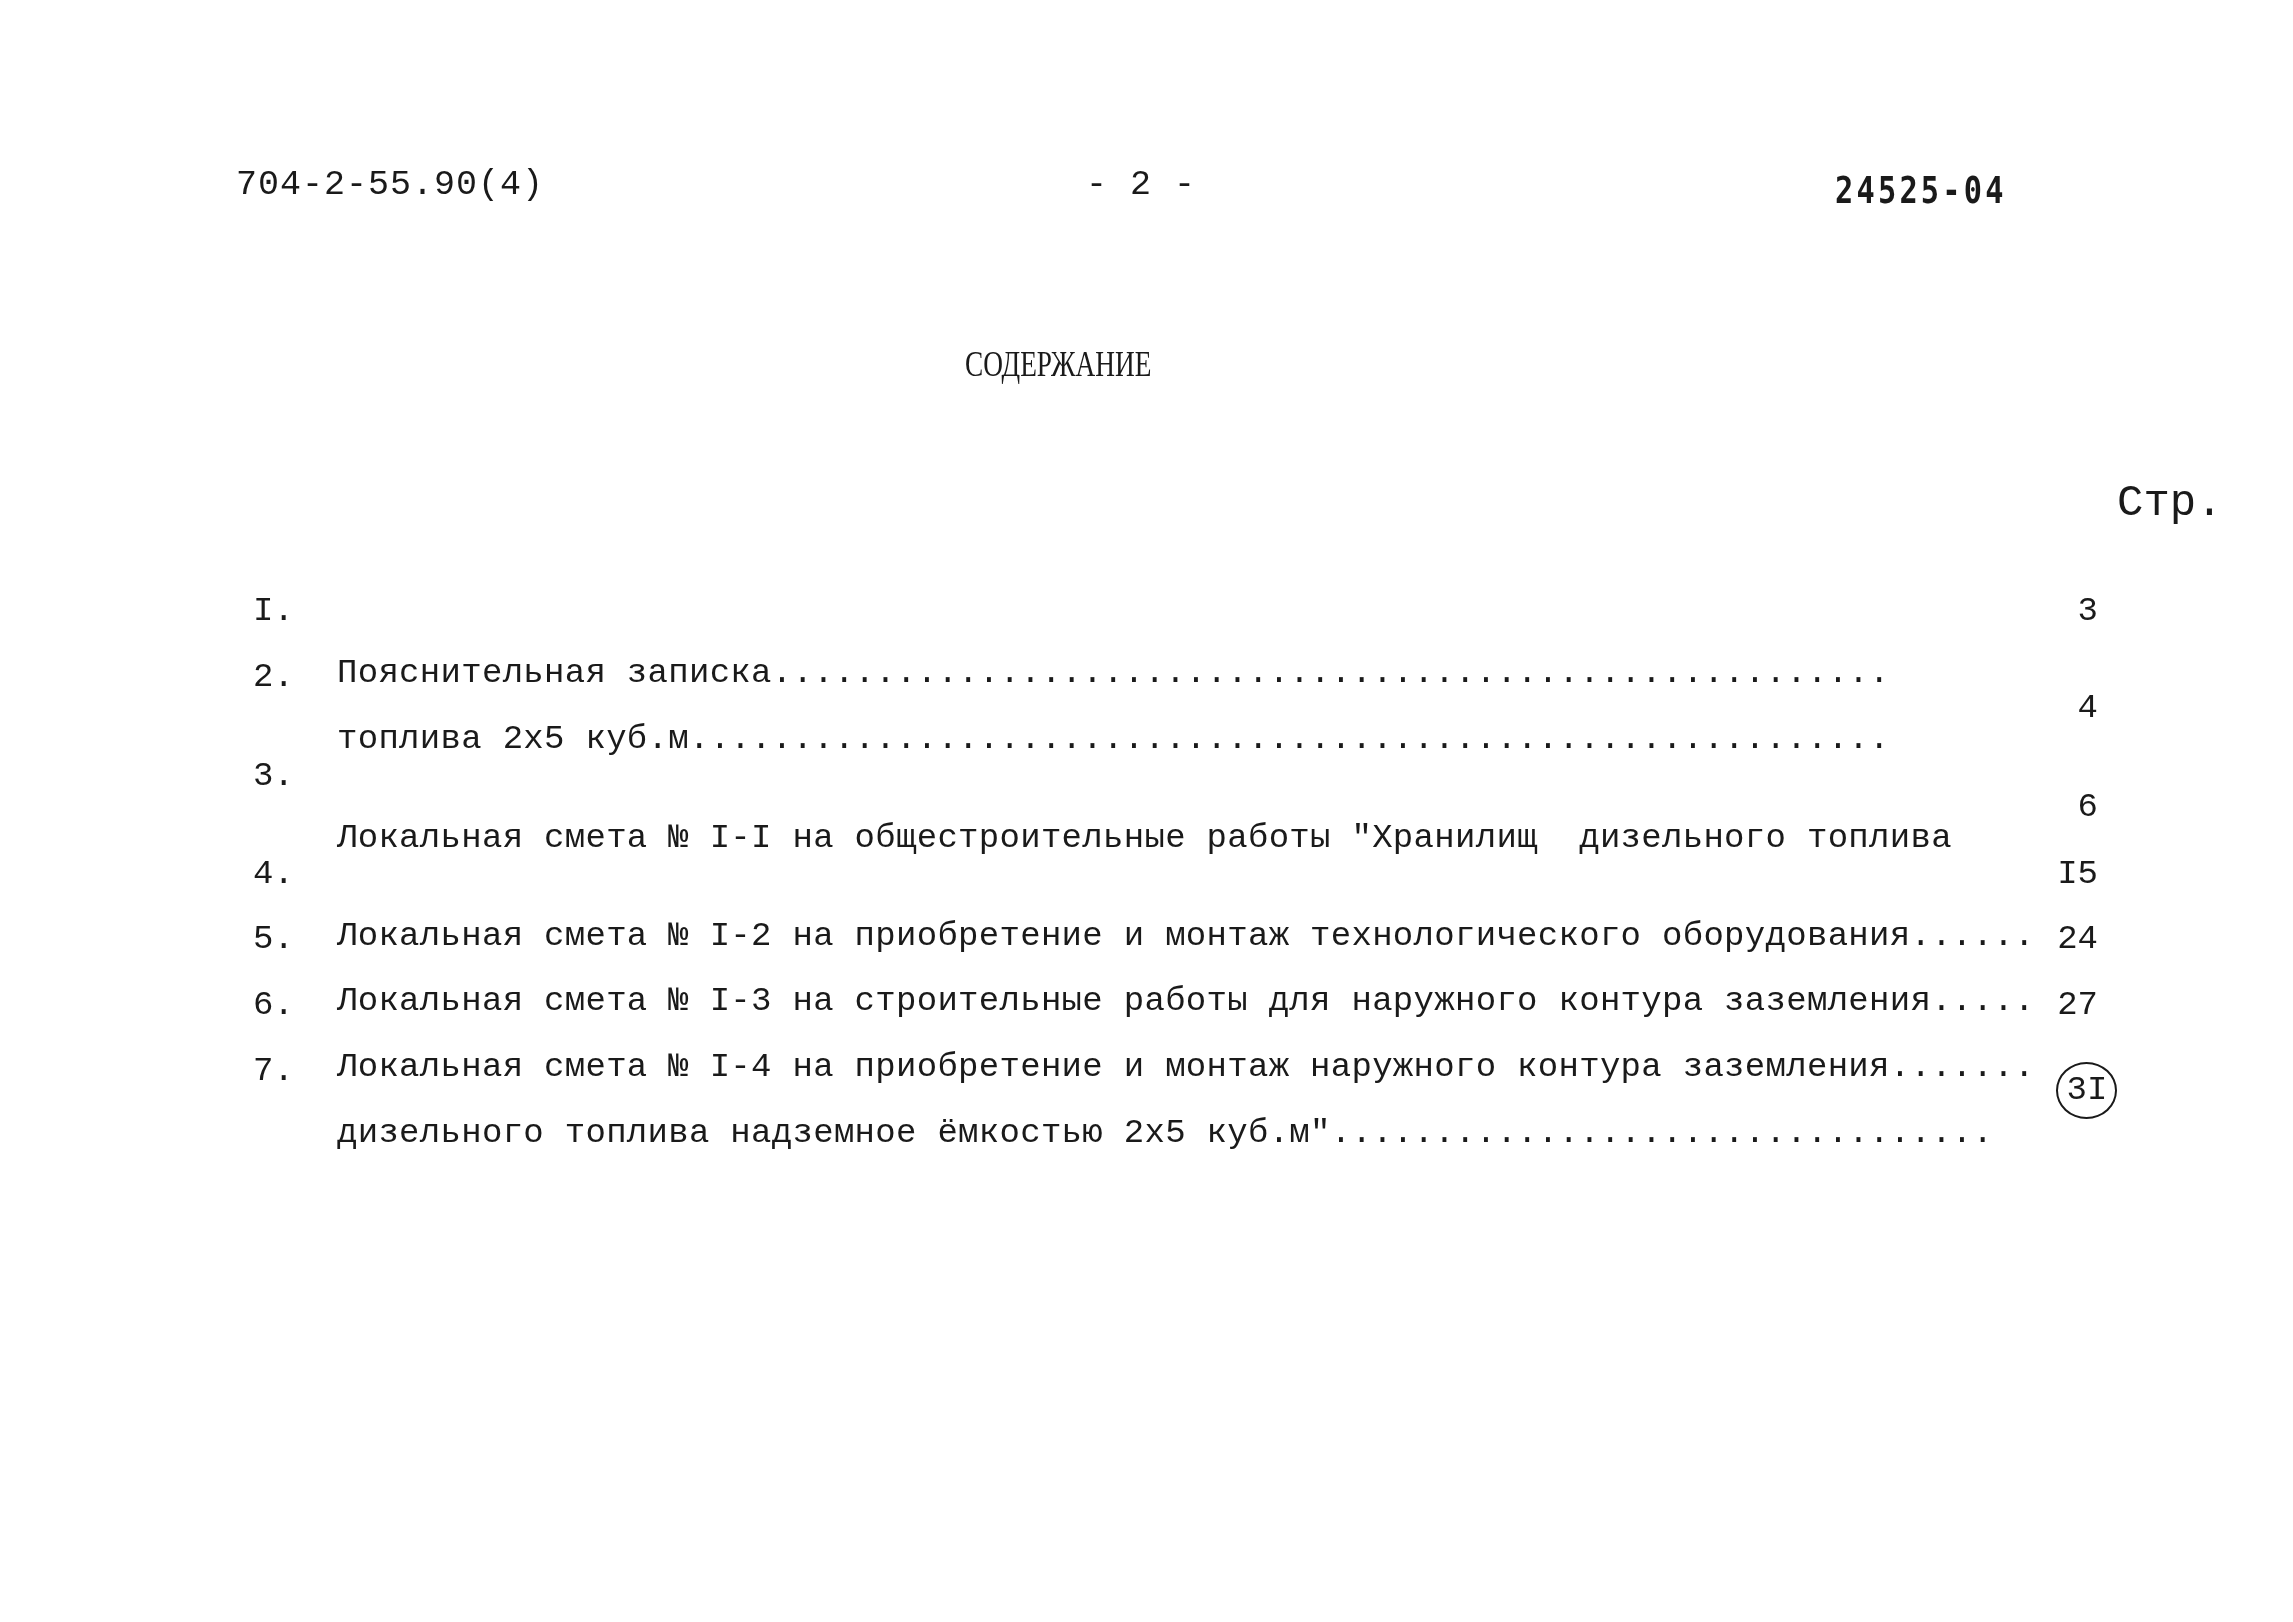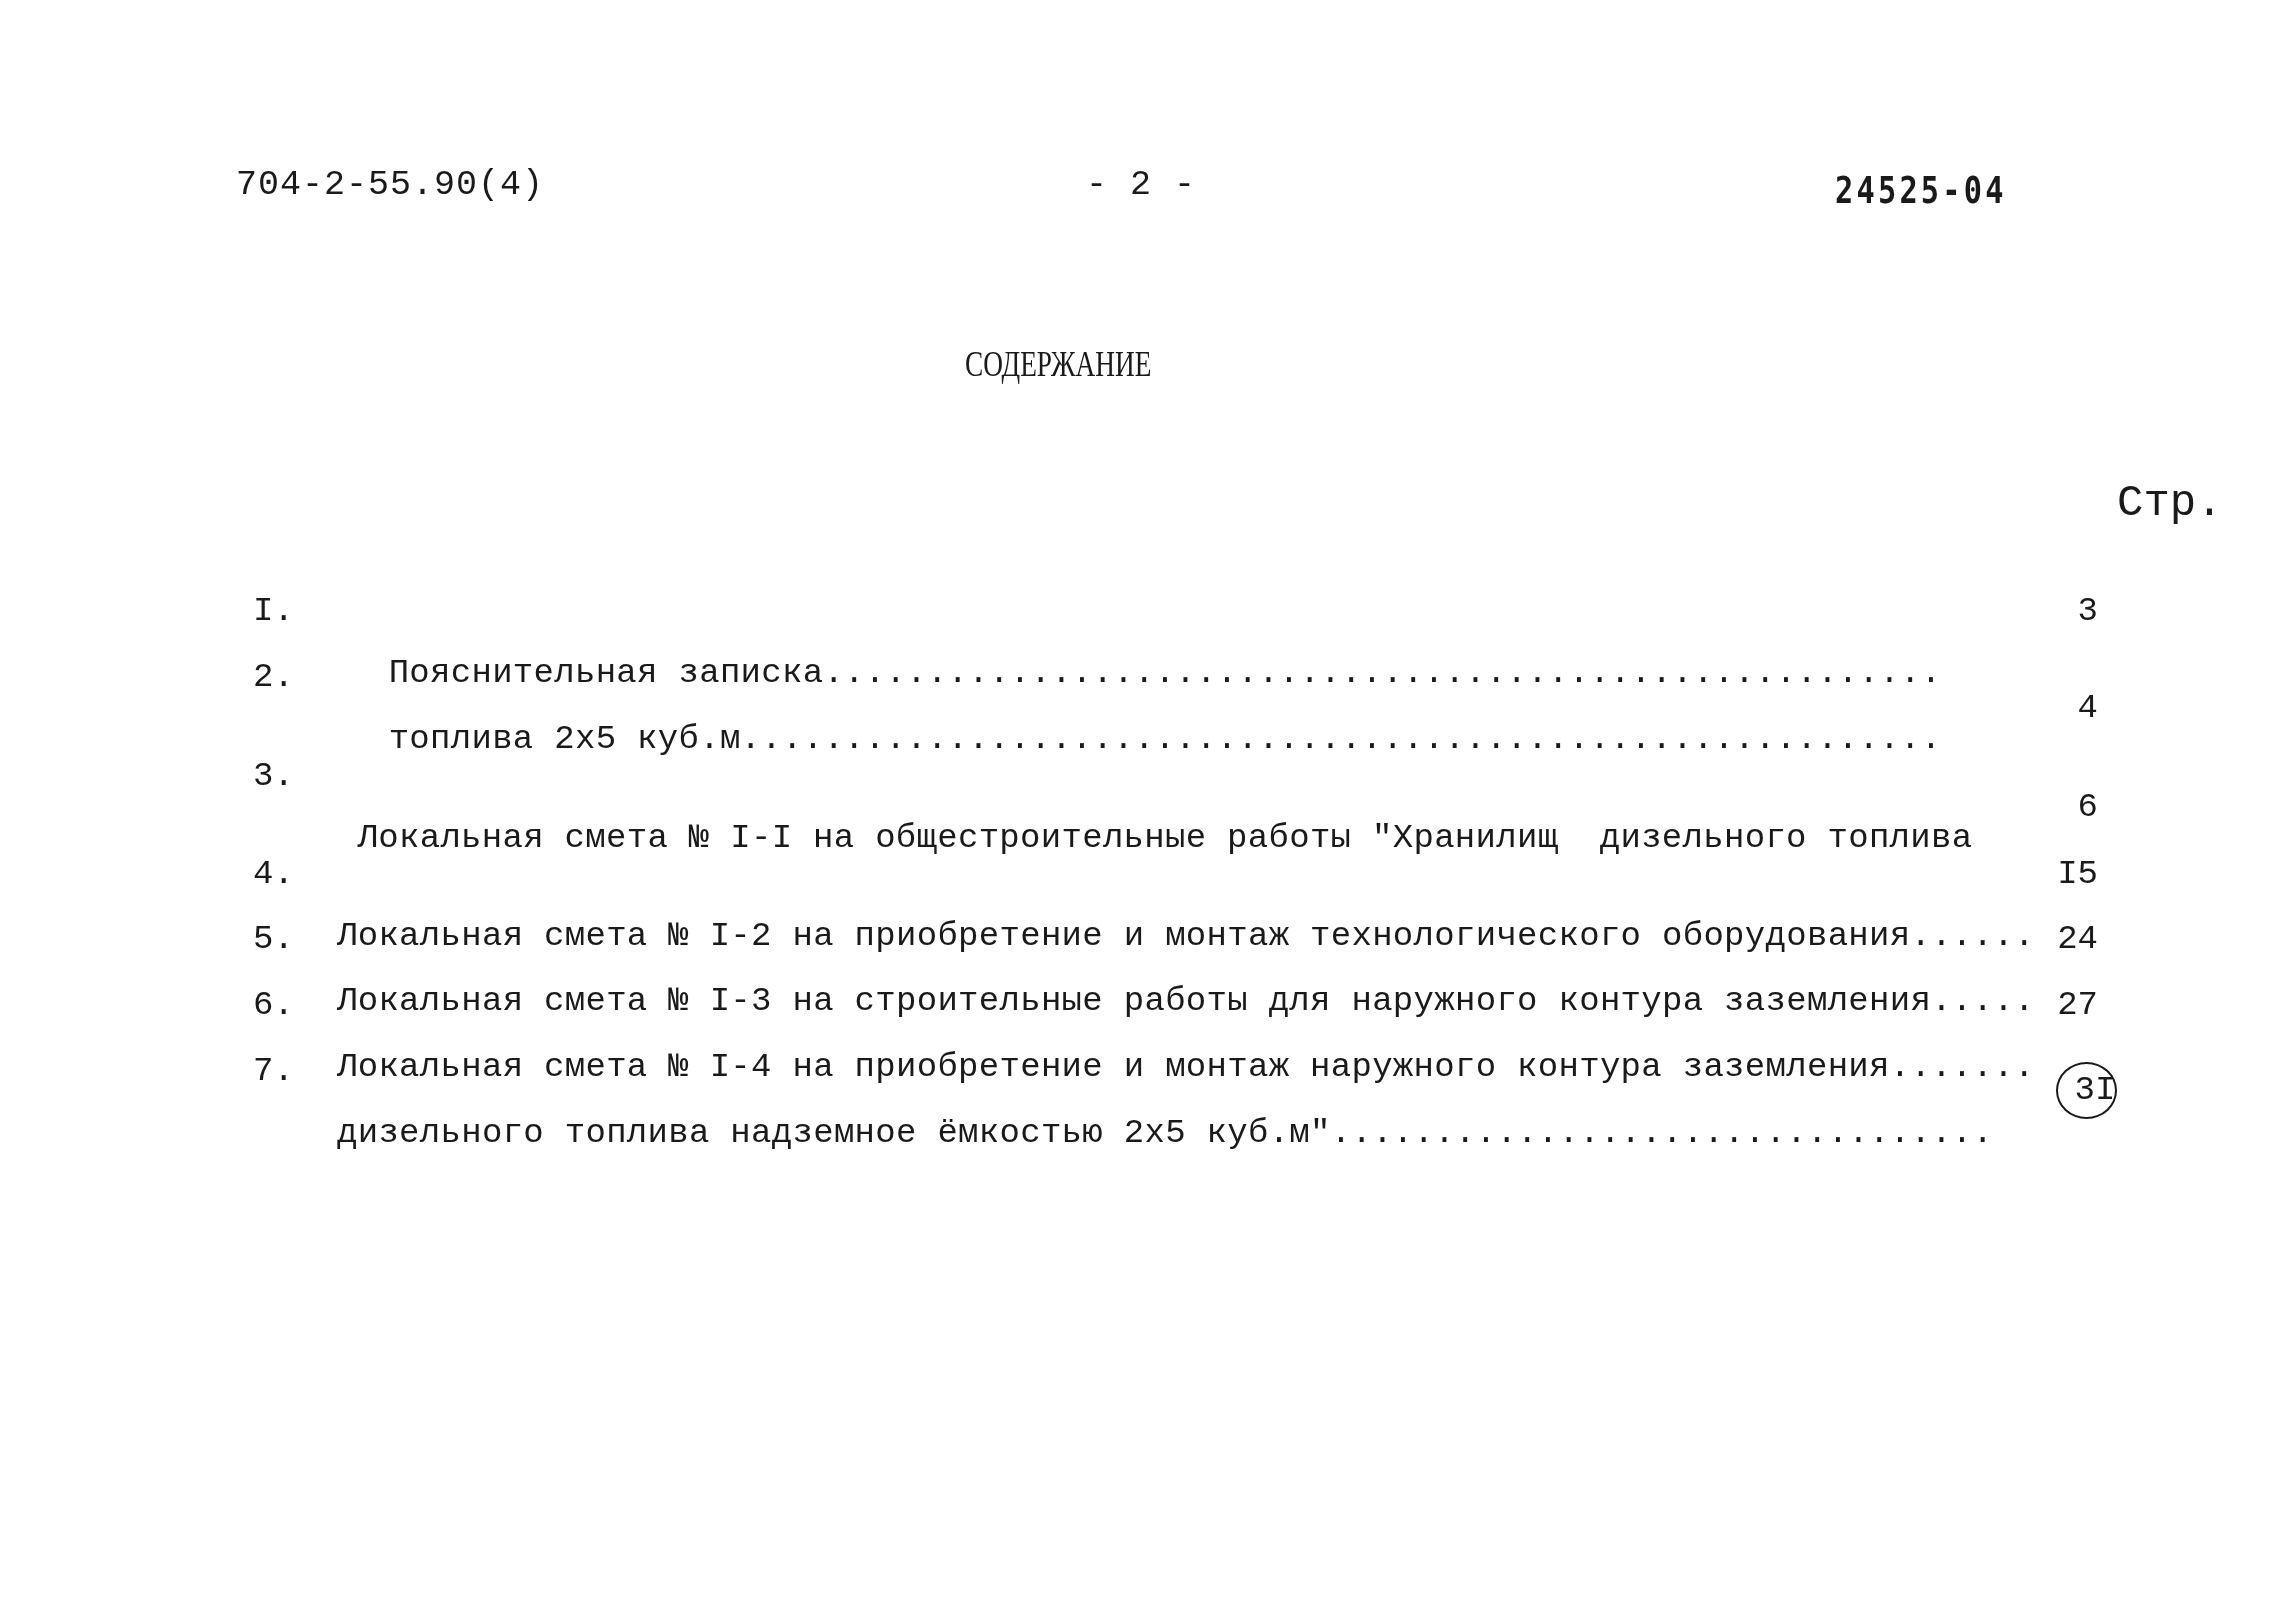--- a/index.html
+++ b/index.html
@@ -68,36 +68,37 @@
       left: 0;
       top: 0;
     }
     .entry .text {
       position: absolute;
       left: 84px;
       width: 1656px;
       white-space: pre;
       letter-spacing: 0.3px;
     }
-    .entry .line { display: block; white-space: pre; text-align: center; }
+    .entry .line { display: block; white-space: pre; }
     .entry .page {
       position: absolute;
       left: auto;
       width: auto;
       height: auto;
       text-align: right;
       right: 0;
     }
     .circled {
       display: inline-block;
       border: 2.9px solid #1a1a1a;
       border-radius: 50%;
       width: 57px;
       height: 53px;
       line-height: 53px;
+      text-align: center;
       margin-top: -11.8px;
     }
   </style>
 </head>
 <body>
 
 <div class="page">
 
   <div class="hdr hdr-left">704-2-55.90(4)</div>
   <div class="hdr hdr-center">- 2 -</div>

